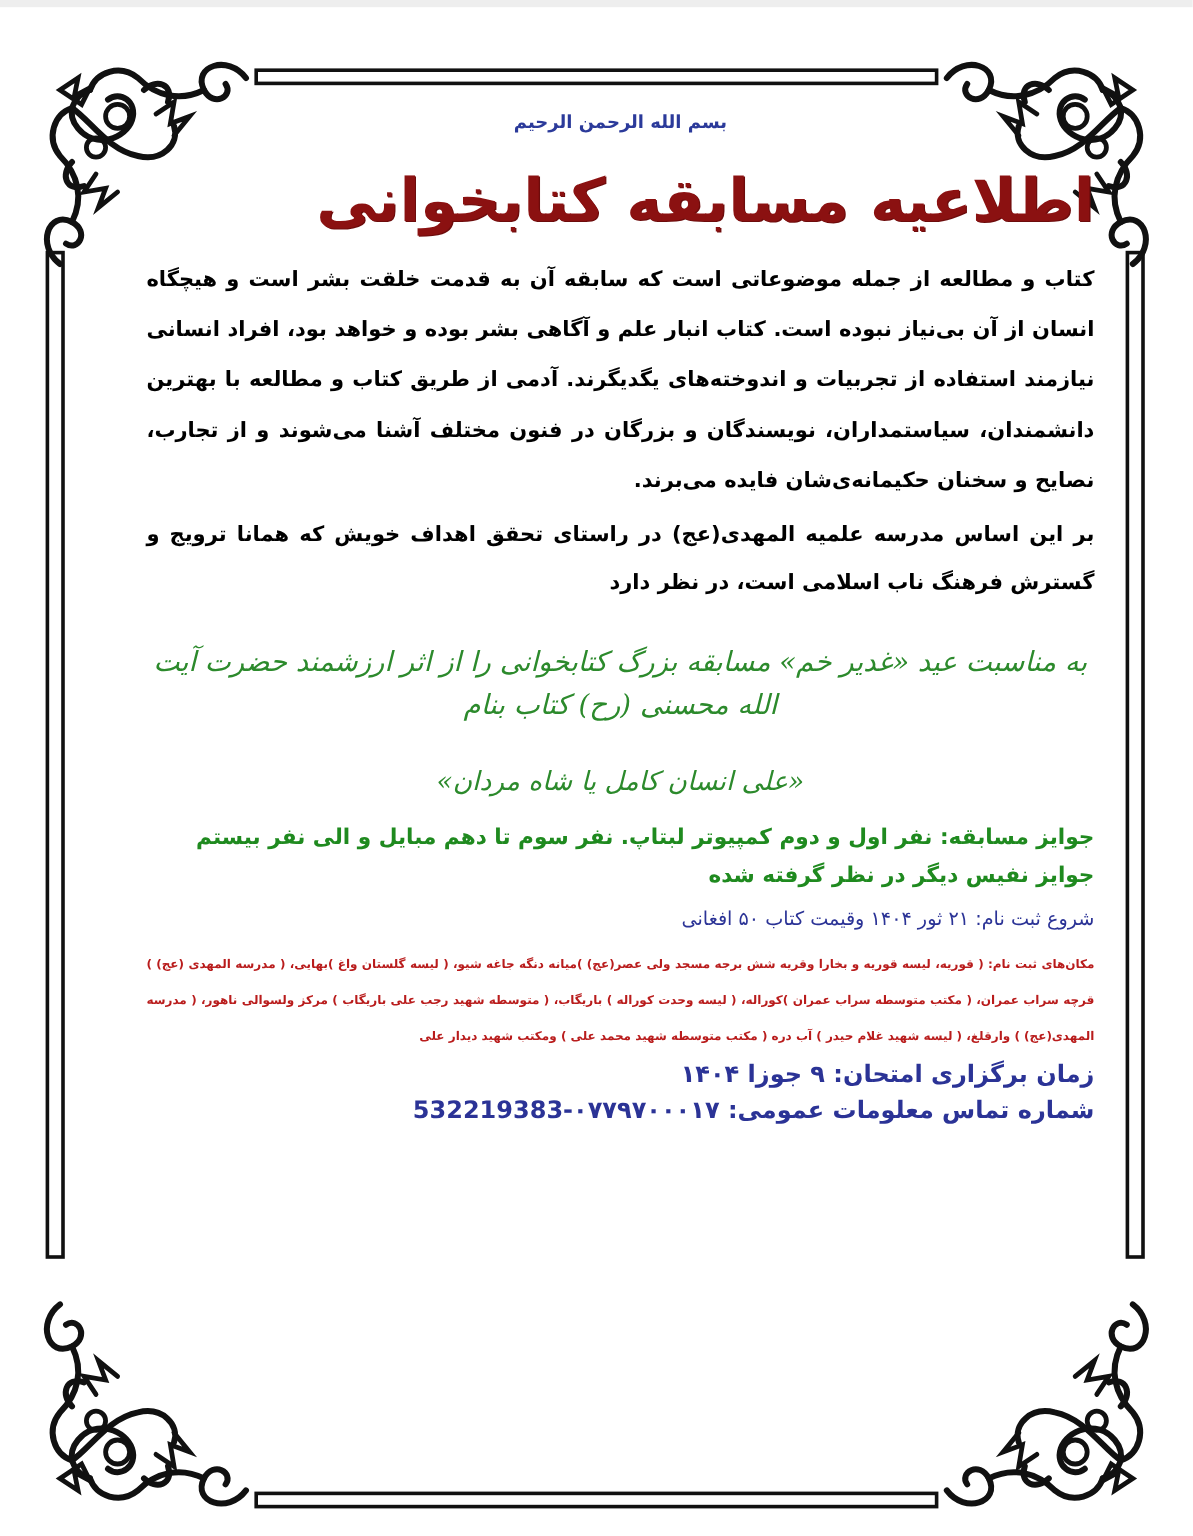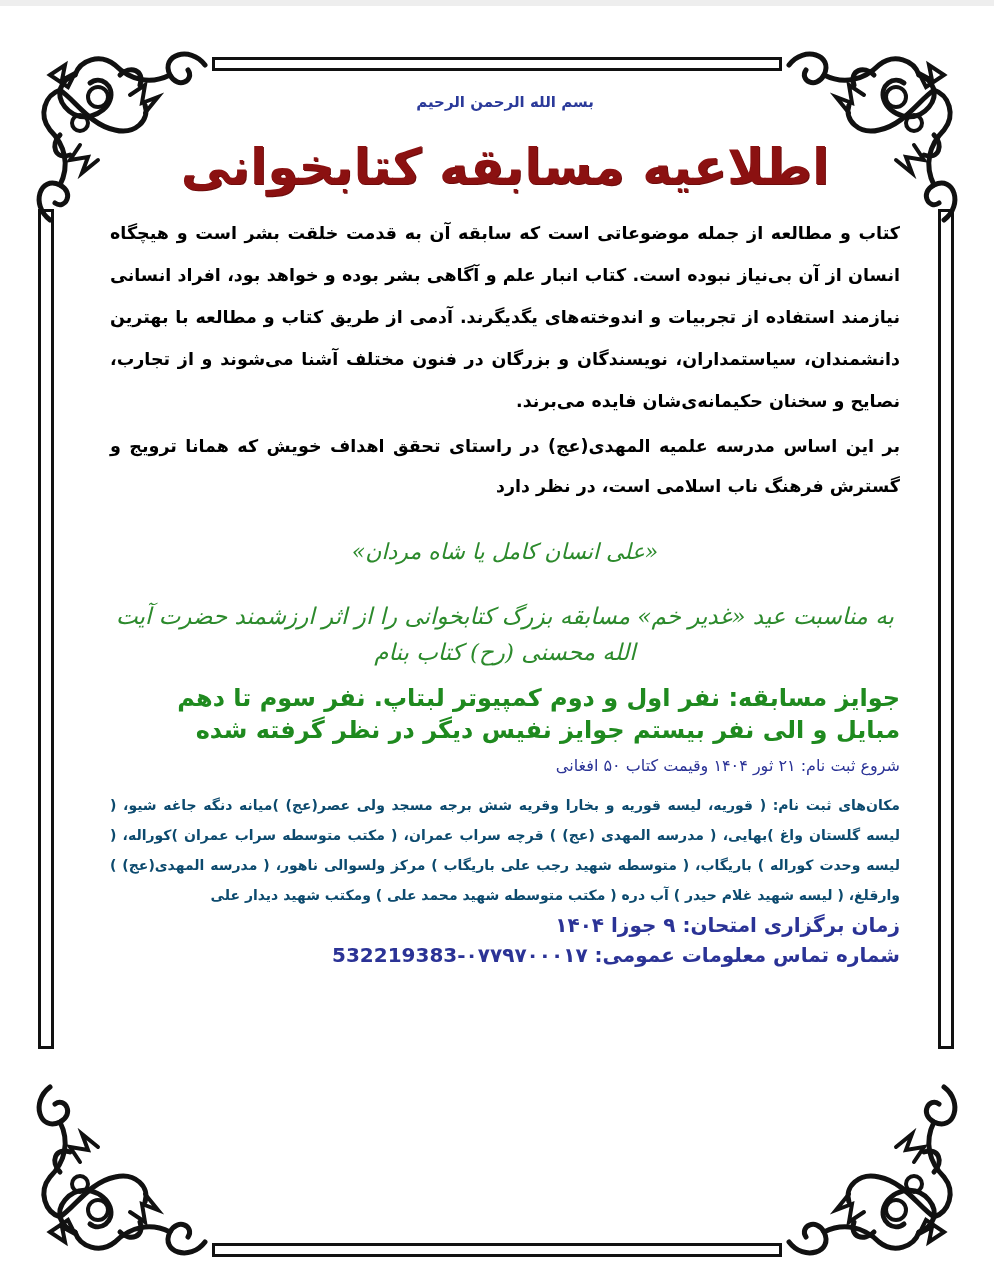--- a/index.html
+++ b/index.html
@@ -25,52 +25,52 @@
     .corner {
       position: absolute; width: 200px; height: 200px;
     }
     .corner svg { width: 100%; height: 100%; }
     .corner-tl { left: 20px; top: 35px; }
     .corner-tr { left: 774px; top: 35px; transform: scaleX(-1); }
     .corner-bl { left: 20px; top: 1072px; transform: scaleY(-1); }
     .corner-br { left: 774px; top: 1072px; transform: scale(-1,-1); }
 
     .content {
-      position: absolute; left: 110px; top: 80px; width: 790px;
+      position: absolute; left: 122px; top: 80px; width: 790px;
       direction: rtl; text-align: right;
     }
     .bismillah {
       text-align: center; color: #2b3a9a; font-size: 15px; font-weight: bold;
       height: 32px; line-height: 32px; margin-top: 6px;
     }
     .title {
-      text-align: center; color: #8b1111; font-size: 50px; font-weight: 900;
+      color: #8b1111; font-size: 50px; font-weight: 900;
       font-family: "DejaVu Sans", sans-serif; height: 90px; line-height: 90px;
       margin-top: 4px; letter-spacing: 1px;
       text-shadow: 1px 1px 0 #6d0c0c;
     }
     .para {
       color: #000000; font-size: 17.5px; font-weight: bold; line-height: 42px;
       text-align: justify; text-align-last: right;
     }
     .para.p2 { margin-top: 4px; line-height: 40px; }
     .green-callout {
       color: #2c8a2c; font-family: "DejaVu Serif", serif; font-style: italic;
       font-size: 23px; text-align: center; line-height: 36px; margin-top: 28px;
     }
     .green-callout.sub { margin-top: 28px; font-size: 22px; }
     .para.p3 { margin-top: 28px; line-height: 40px; }
     .prizes {
-      color: #1f8a1f; font-size: 24px; font-weight: 900; line-height: 32px; margin-top: 12px;
+      color: #1f8a1f; font-size: 18px; font-weight: 900; line-height: 32px; margin-top: 12px;
     }
     .reg-start {
       color: #2b3396; font-size: 16px; font-weight: normal; line-height: 28px; margin-top: 6px;
     }
     .places {
-      color: #0c4a6e; font-size: 14px; font-weight: bold; line-height: 30px; margin-top: 10px;
+      color: #b91c1c; font-size: 10px; font-weight: bold; line-height: 30px; margin-top: 10px;
       text-align: justify; text-align-last: right;
     }
     .info-line {
       color: #2b3396; font-size: 20px; font-weight: bold; line-height: 30px;
     }
   </style>
 </head>
 <body>
 
 <div class="top-strip"></div>
@@ -149,22 +149,22 @@
   </svg>
 </div>
 
 <div class="content">
   <div class="bismillah">بسم الله الرحمن الرحیم</div>
   <div class="title">اطلاعیه مسابقه کتابخوانی</div>
 
   <p class="para p1">کتاب و مطالعه از جمله موضوعاتی است که سابقه آن به قدمت خلقت بشر است و هیچگاه انسان از آن بی‌نیاز نبوده است. کتاب انبار علم و آگاهی بشر بوده و خواهد بود، افراد انسانی نیازمند استفاده از تجربیات و اندوخته‌های یگدیگرند. آدمی از طریق کتاب و مطالعه با بهترین دانشمندان، سیاستمداران، نویسندگان و بزرگان در فنون مختلف آشنا می‌شوند و از تجارب، نصایح و سخنان حکیمانه‌ی‌شان فایده می‌برند.</p>
   <p class="para p2">بر این اساس مدرسه علمیه المهدی(عج) در راستای تحقق اهداف خویش که همانا ترویج و گسترش فرهنگ ناب اسلامی است، در نظر دارد</p>
 
+  <div class="green-callout">به مناسبت عید «غدیر خم» مسابقه بزرگ کتابخوانی را از اثر ارزشمند حضرت آیت الله محسنی (رح) کتاب بنام</div>
   <div class="green-callout sub">«علی انسان کامل یا شاه مردان»</div>
-  <div class="green-callout">به مناسبت عید «غدیر خم» مسابقه بزرگ کتابخوانی را از اثر ارزشمند حضرت آیت الله محسنی (رح) کتاب بنام</div>
 
 
   <div class="prizes">جوایز مسابقه: نفر اول و دوم کمپیوتر لبتاپ. نفر سوم تا دهم مبایل و الی نفر بیستم جوایز نفیس دیگر در نظر گرفته شده</div>
   <div class="reg-start">شروع ثبت نام:  ۲۱ ثور ۱۴۰۴ وقیمت کتاب ۵۰ افغانی</div>
 
   <p class="places">مکان‌های ثبت نام: ( قوریه، لیسه قوریه و بخارا وقریه شش برجه مسجد ولی عصر(عج) )میانه دنگه جاغه شیو، ( لیسه گلستان واغ )بهایی، ( مدرسه المهدی (عج) ) قرچه سراب عمران، ( مکتب متوسطه سراب عمران  )کوراله، ( لیسه وحدت کوراله ) باریگاب، ( متوسطه شهید رجب علی باریگاب ) مرکز ولسوالی ناهور، ( مدرسه المهدی(عج) ) وارقلغ، ( لیسه شهید غلام حیدر ) آب دره ( مکتب متوسطه شهید محمد علی ) ومکتب شهید دیدار علی</p>
 
   <div class="info-line">زمان برگزاری امتحان: ۹ جوزا ۱۴۰۴</div>
   <div class="info-line">شماره تماس معلومات عمومی: ۰۷۷۹۷۰۰۰۱۷-532219383</div>
 </div>

